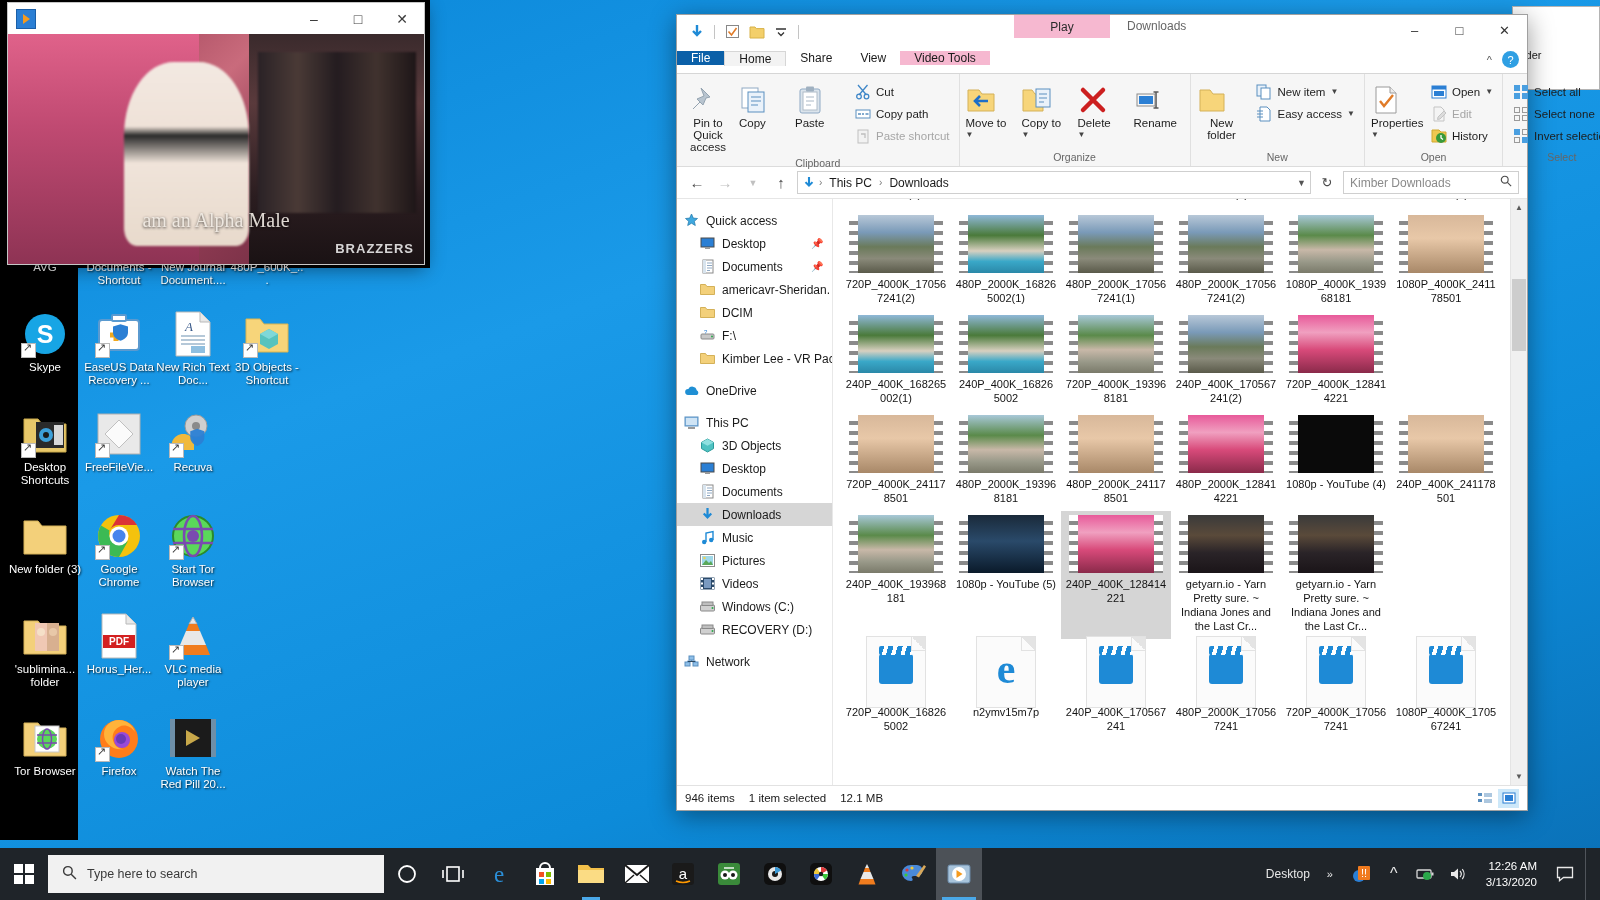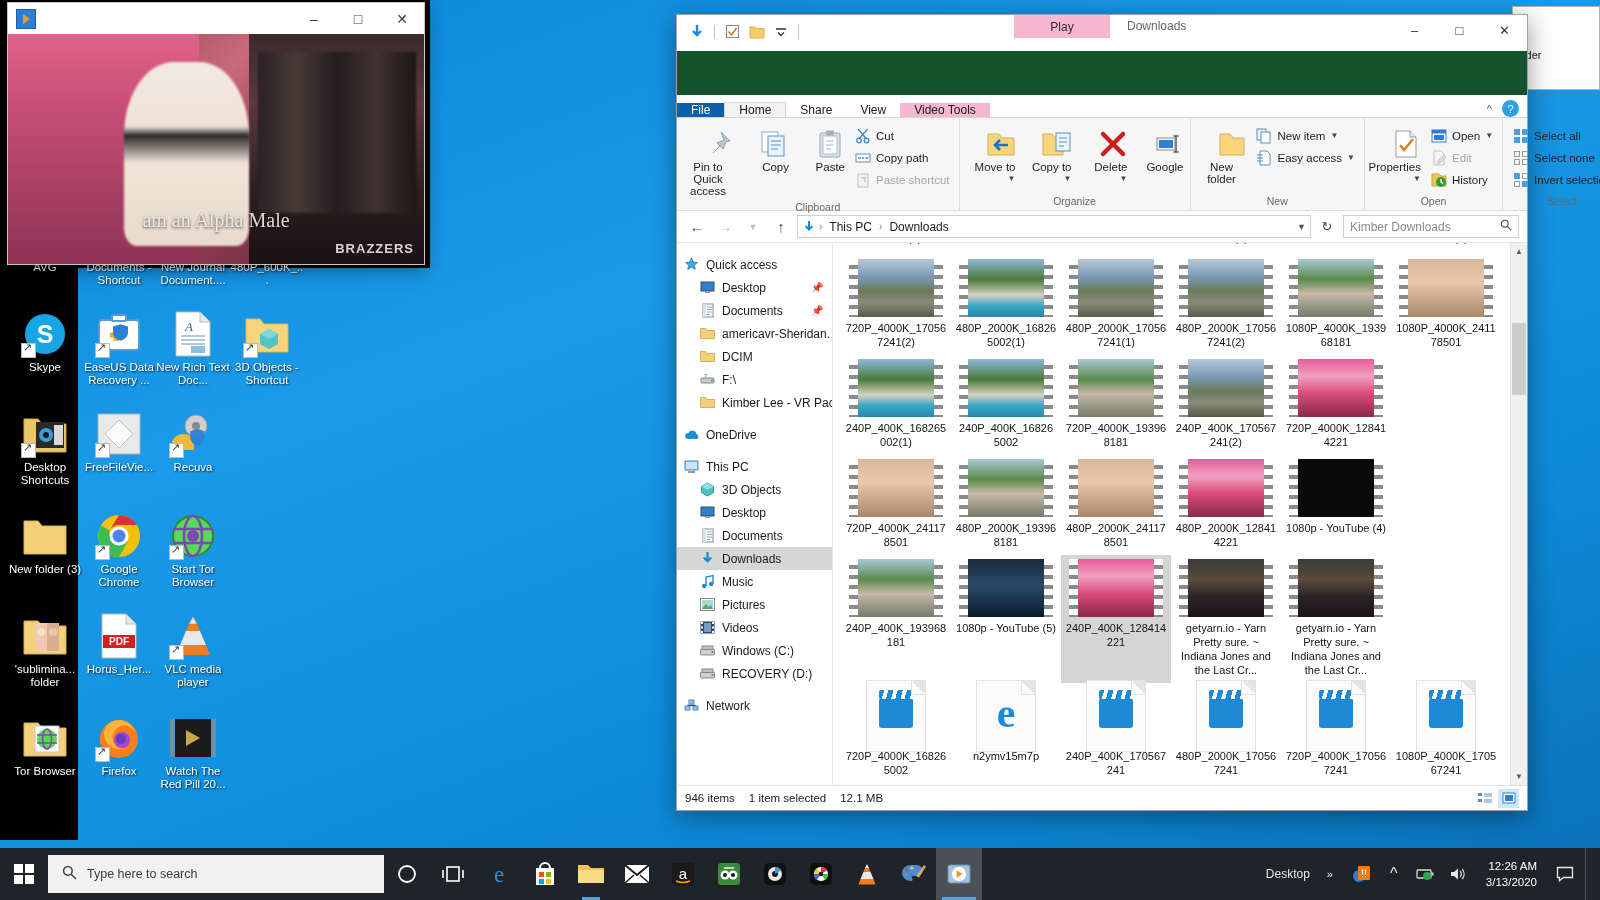--- a/index.html
+++ b/index.html
@@ -124,22 +124,22 @@
     background:#f6b8d0; color:#2b2b2b; font-size:12px;
     display:flex;align-items:center;justify-content:center;
   }
   #exp-window-title {
     position:absolute; left: 450px; top:4px; font-size:12px; color:#666;
   }
   #win-ctrls { position:absolute; right:0; top:0; display:flex; }
   #win-ctrls div { width:45px;height:31px;display:flex;align-items:center;justify-content:center;font-size:13px;color:#333; }
 
   #exp-tabs {
-    height:23px; display:flex; align-items:flex-end;
-    border-bottom:1px solid #d6d6d6; background:#fff; position:relative;margin-top:44px;
+    height:23px; display:flex; align-items:flex-start;
+    border-bottom:1px solid #d6d6d6; background:#fff; position:relative;
   }
   .tabitem {
     padding:0 14px; font-size:12px; display:flex;align-items:center;
     color:#1a1a1a; cursor:default;
   }
   .tabitem.file { background:#0b60a8; color:#fff; font-weight:normal; }
   .tabitem.active { background:#f3f3f3; border:1px solid #d6d6d6; border-bottom:none; }
   .tabitem.ctx { background:#f6b8d0; }
   #tab-right { margin-left:auto; display:flex; align-items:center; padding-right:8px; gap:10px; }
   .mini-btn { font-size:11px; color:#555; }
@@ -150,21 +150,21 @@
 
   #ribbon {
     height:93px; background:#f6f6f6; border-bottom:1px solid #dcdcdc;
     display:flex; align-items:stretch; font-size:11.5px; color:#1d1d1d;
     position:relative;
   }
   .rgroup { display:flex; flex-direction:column; border-right:1px solid #e0e0e0; padding:0 4px; }
   .rgroup-body { flex:1; display:flex; align-items:flex-start; padding-top:5px; gap:2px; }
   .rgroup-name { text-align:center; font-size:10.5px; color:#666; padding-bottom:3px; }
   .bigbtn {
-    width:54px; display:flex;flex-direction:column;align-items:flex-end;
+    width:54px; display:flex;flex-direction:column;align-items:flex-start;
     text-align:center; line-height:12px; padding:4px 2px; cursor:default;
   }
   .bigbtn .ic { height:34px; display:flex;align-items:center;justify-content:center; }
   .smcol { display:flex; flex-direction:column; gap:1px; padding-top:2px; }
   .smbtn { display:flex; align-items:center; gap:5px; padding:2px 5px; cursor:default; white-space:nowrap; }
   .smbtn .ic { width:17px;height:17px;display:flex;align-items:center;justify-content:center; }
   .smbtn.dim { color:#a6a6a6; }
   .caret { font-size:8px; color:#444; }
 
   #addressbar {
@@ -709,21 +709,21 @@
             <div class="caret">▼</div>
           </div>
           <div class="bigbtn">
             <div class="ic">
               <svg width="30" height="30" viewBox="0 0 30 30">
                 <rect x="5" y="11" width="14" height="8" fill="#2b7fd4"></rect>
                 <path d="M22 7v16M19.5 7h5M19.5 23h5" stroke="#5a5a5a" stroke-width="1.6"></path>
                 <rect x="3" y="9" width="18" height="12" fill="none" stroke="#8a8a8a"></rect>
               </svg>
             </div>
-            <div>Google</div>
+            <div>Rename</div>
           </div>
         </div>
         <div class="rgroup-name">Organize</div>
       </div>
       <div class="rgroup">
         <div class="rgroup-body">
           <div class="bigbtn">
             <div class="ic">
               <svg width="30" height="30" viewBox="0 0 30 30">
                 <path d="M3 5h10l3 4h11v17H3z" fill="#f7d57a" stroke="#d4b158"></path>
@@ -1225,20 +1225,30 @@
             <div class="fileitem">
               <div class="thumb">
                 <div class="filmstrip">
                   <div class="shot" style="background:#0a0a0a"></div>
                   <div class="sprockets-l"></div>
                   <div class="sprockets-r"></div>
                 </div>
               </div>
               <div class="fname clip">1080p - YouTube (4)</div>
             </div>
+            <div class="fileitem">
+              <div class="thumb">
+                <div class="filmstrip">
+                  <div class="shot" style="background:linear-gradient(180deg,#d8b89a 0%,#e8c8a8 40%,#c8a888 70%,#a88868 100%)"></div>
+                  <div class="sprockets-l"></div>
+                  <div class="sprockets-r"></div>
+                </div>
+              </div>
+              <div class="fname clip">240P_400K_241178501</div>
+            </div>
           </div>
           <div class="filerow">
             <div class="fileitem">
               <div class="thumb">
                 <div class="filmstrip">
                   <div class="shot" style="background:linear-gradient(180deg,#a8c8d8 0%,#5a8a4a 35%,#c8b8a8 60%,#9a9a8a 80%,#7a7a6a 100%)"></div>
                   <div class="sprockets-l"></div>
                   <div class="sprockets-r"></div>
                 </div>
               </div>

